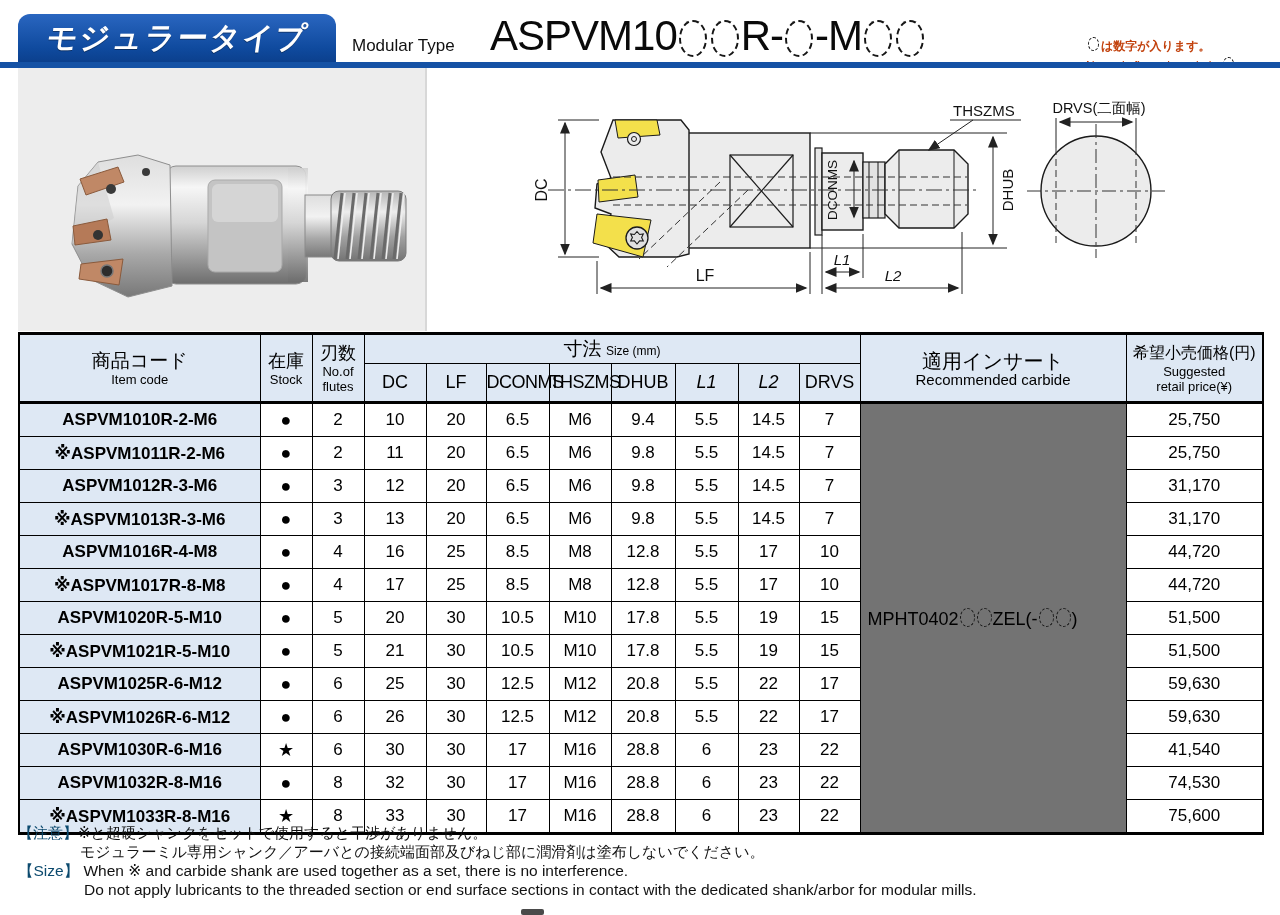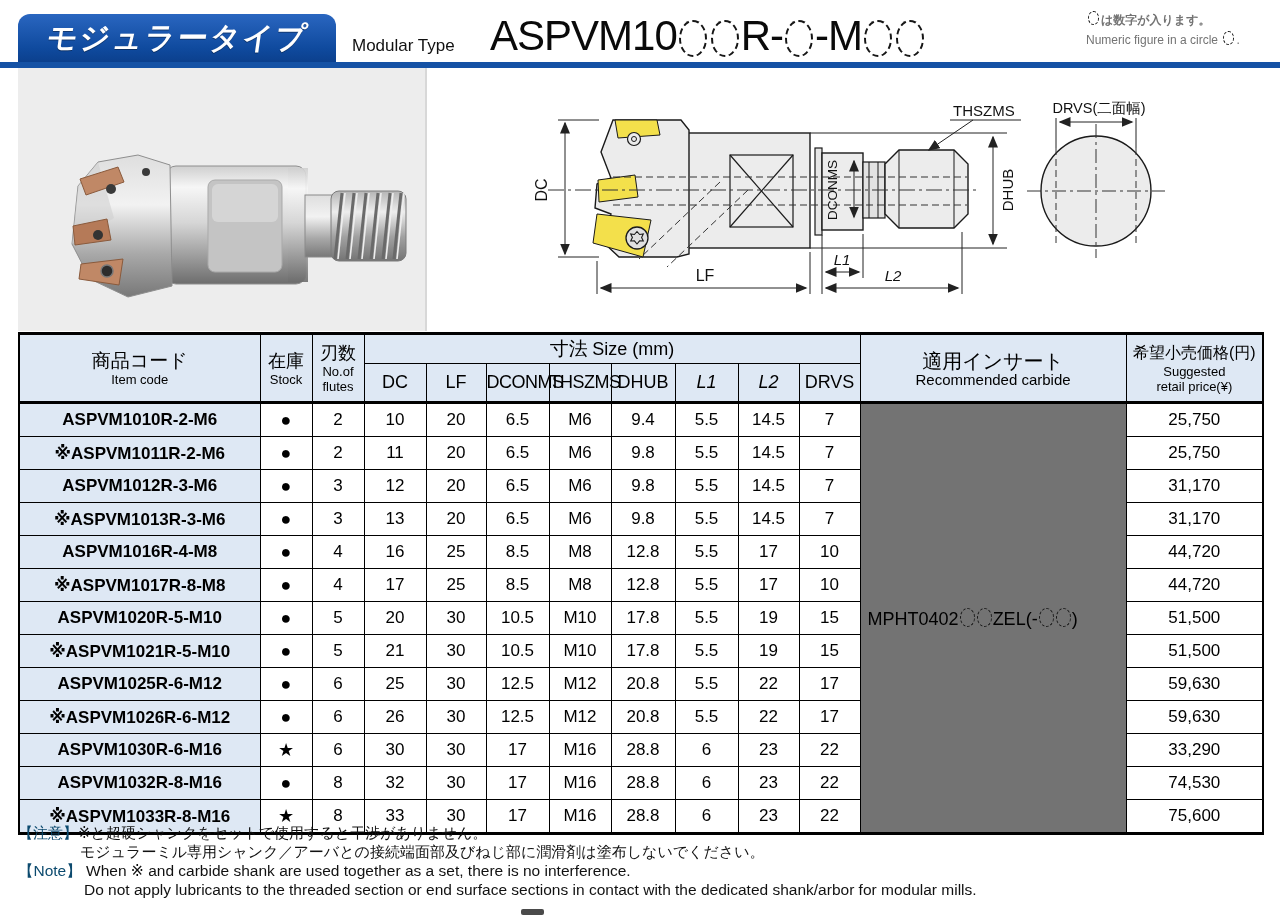--- a/index.html
+++ b/index.html
@@ -12,42 +12,42 @@
        border-radius:12px 12px 0 0;display:flex;align-items:center;justify-content:center;}
   .tab-label{color:#fff;font-size:30px;font-weight:700;letter-spacing:2px;
              transform:skewX(-8deg);text-shadow:0 1px 0 rgba(0,0,0,.35);white-space:nowrap;}
   .tab-en{position:absolute;left:352px;top:36px;font-size:17px;color:#111;white-space:nowrap;}
   .model-title{position:absolute;left:490px;top:12px;font-size:42px;font-weight:400;
                letter-spacing:-1px;color:#0a0a0a;white-space:nowrap;display:flex;align-items:center;}
   .circ{display:inline-block;border:2.5px dashed #161616;border-radius:50%;}
   .circ.big{width:24px;height:33px;margin:4px 2px 0 2px;}
   .circ.mid{width:13px;height:17px;margin:0 1px;transform:translateY(2px);border-width:1.5px;}
   .circ.tiny{width:9px;height:12px;margin:0 2px;transform:translateY(1px);border-width:1.5px;}
-  .circle-note{position:absolute;left:1086px;top:10px;width:186px;font-size:12px;line-height:19px;color:#737373;}
+  .circle-note{position:absolute;left:1086px;top:36px;width:186px;font-size:12px;line-height:19px;color:#c2410c;}
   .circle-note .jp{font-weight:700;}
   .blue-rule{position:absolute;left:0;top:62px;width:1280px;height:6px;background:#1552a5;}
 
   
   .photo-box{position:absolute;left:18px;top:68px;width:407px;height:263px;background:#ededed;
              border-right:2px solid #d8d8d8;}
   
   .diagram{position:absolute;left:427px;top:68px;width:835px;height:264px;background:#fff;}
   .diagram text{font-family:"Liberation Sans","DejaVu Sans",sans-serif;fill:#111;}
 
   
   table.spec{position:absolute;left:18px;top:332px;width:1244px;border-collapse:collapse;table-layout:fixed;}
   table.spec{border:2px solid #000;border-top:3px solid #000;border-bottom:3px solid #000;}
   table.spec th,table.spec td{border:1px solid #000;padding:0;text-align:center;vertical-align:middle;}
   thead th{background:#dee8f4;font-weight:400;}
   thead th[rowspan]{border-bottom:3px solid #000;}
   tr.dims th{border-bottom:3px solid #000;height:37px;font-size:18px;}
   tr.top-hdr th{height:28px;}
   th.c-size{text-align:center;}
   th.c-size .jp{font-size:19px;}
-  th.c-size .en{font-size:18px;margin-top:16px;}
+  th.c-size .en{font-size:12px;margin-top:16px;}
   .hdr-jp{font-size:18px;line-height:22px;}
   .hdr-en{font-size:13px;line-height:15px;}
   th.c-item .hdr-jp{font-size:19px;}
   th.c-insert .hdr-jp{font-size:20px;}
   th.c-insert .hdr-en{font-size:15px;}
   th.d-narrow{font-size:13.5px;letter-spacing:-.5px;}
   th.d-ital{font-style:italic;}
   th.c-size, td.cell-dc, th.d-dc{border-left:2px solid #000;}
   th.c-insert, td.insert-cell{border-left:2px solid #000;margin-left:6px;}
   th.c-price, td.cell-price{border-left:2px solid #000;}
@@ -440,21 +440,21 @@
           <td class="cell-stock">★</td>
           <td class="cell-flutes">6</td>
           <td class="cell-dc">30</td>
           <td class="cell-lf">30</td>
           <td class="cell-dconms">17</td>
           <td class="cell-thszms">M16</td>
           <td class="cell-dhub">28.8</td>
           <td class="cell-l1">6</td>
           <td class="cell-l2">23</td>
           <td class="cell-drvs">22</td>
-          <td class="cell-price">33,290</td>
+          <td class="cell-price">41,540</td>
         </tr>
         <tr>
           <td class="cell-code">ASPVM1032R-8-M16</td>
           <td class="cell-stock">●</td>
           <td class="cell-flutes">8</td>
           <td class="cell-dc">32</td>
           <td class="cell-lf">30</td>
           <td class="cell-dconms">17</td>
           <td class="cell-thszms">M16</td>
           <td class="cell-dhub">28.8</td>
@@ -476,18 +476,18 @@
           <td class="cell-l2">23</td>
           <td class="cell-drvs">22</td>
           <td class="cell-price">75,600</td>
         </tr>
       </tbody>
   </table>
 
   <div class="notes">
     <div><span class="lbl">【注意】</span><span>※と超硬シャンクをセットで使用すると干渉がありません。</span></div>
     <div class="indent-jp"><span>モジュラーミル専用シャンク／アーバとの接続端面部及びねじ部に潤滑剤は塗布しないでください。</span></div>
-    <div class="en-line"><span class="lbl">【Note】</span> <span>When ※ and carbide shank are used together as a set, there is no interference.</span></div>
+    <div class="en-line"><span class="lbl">【Size】</span> <span>When ※ and carbide shank are used together as a set, there is no interference.</span></div>
     <div class="en-line indent-en"><span>Do not apply lubricants to the threaded section or end surface sections in contact with the dedicated shank/arbor for modular mills.</span></div>
   </div>
 
   <div class="sliver"></div>
 </div>
 
 </body></html>

